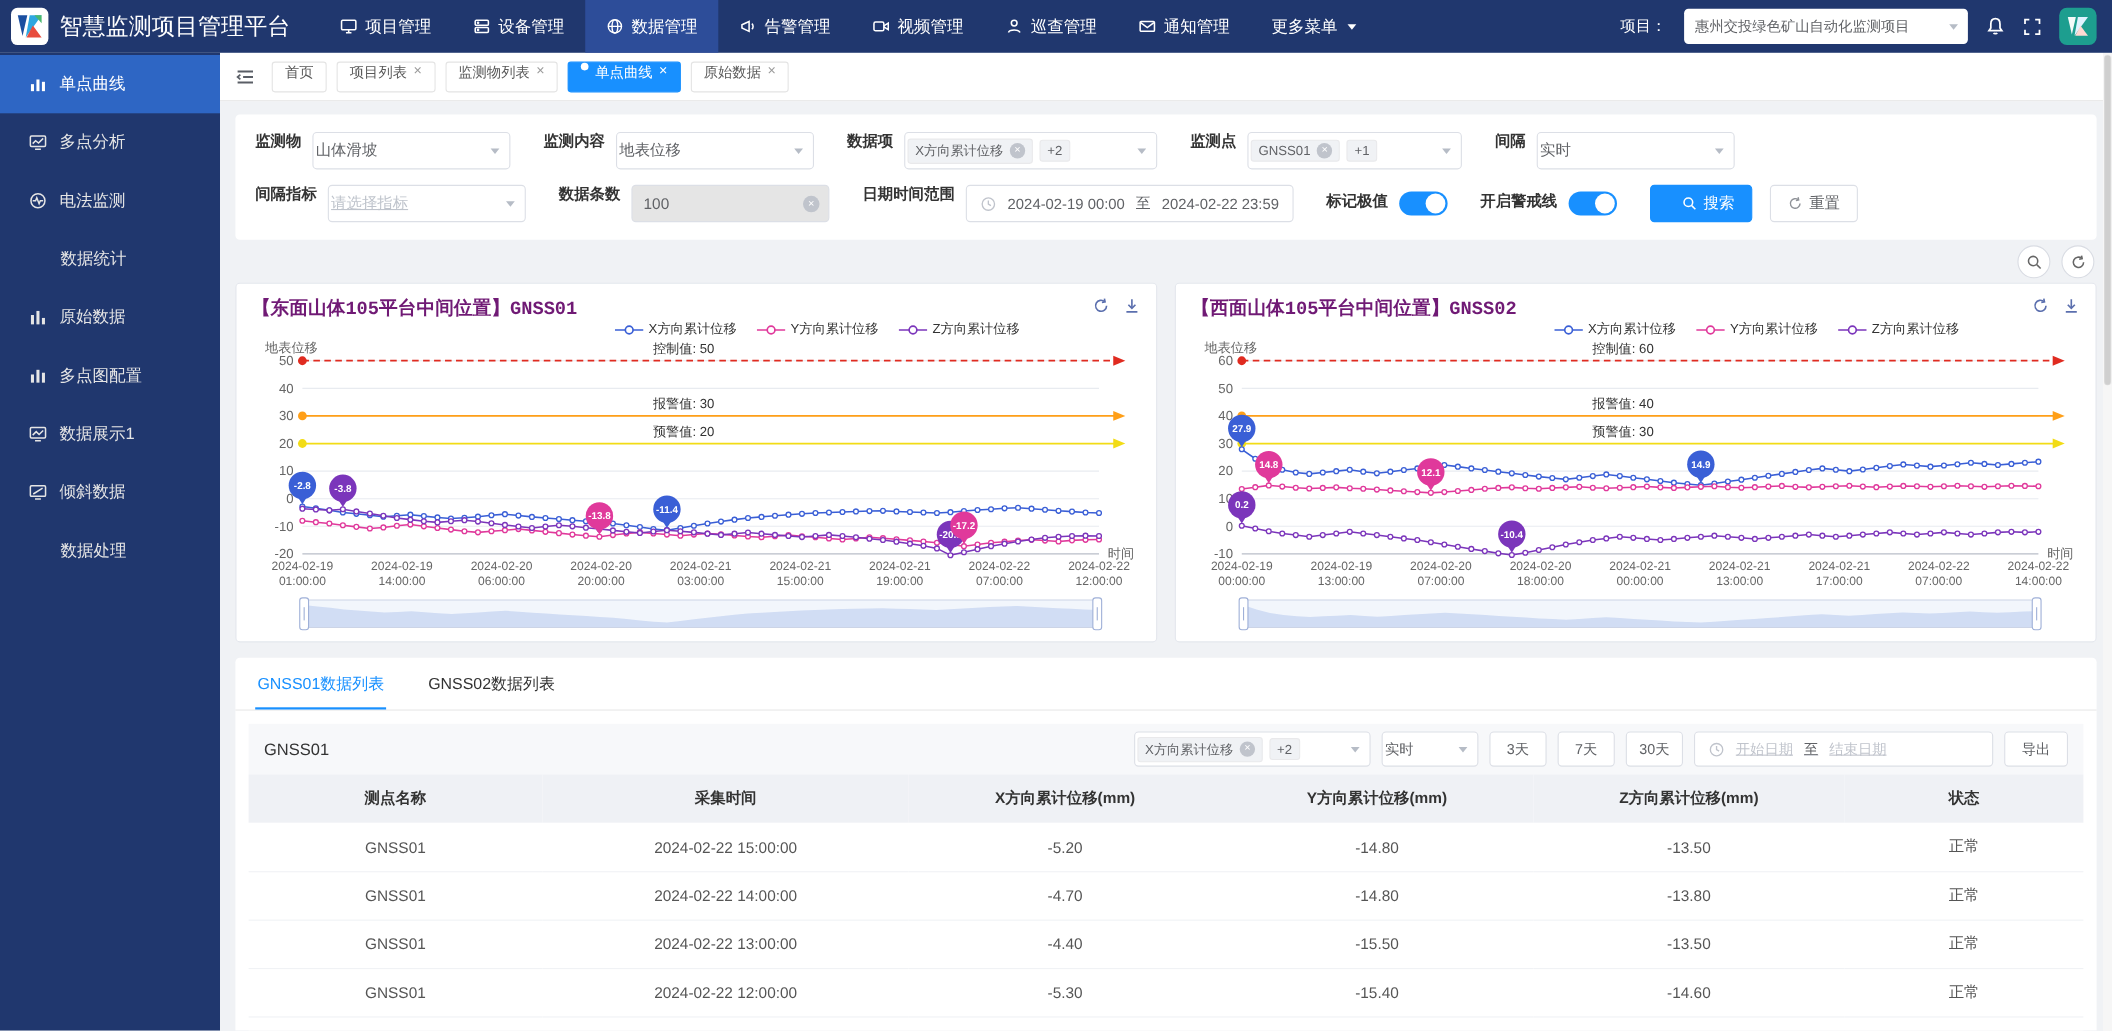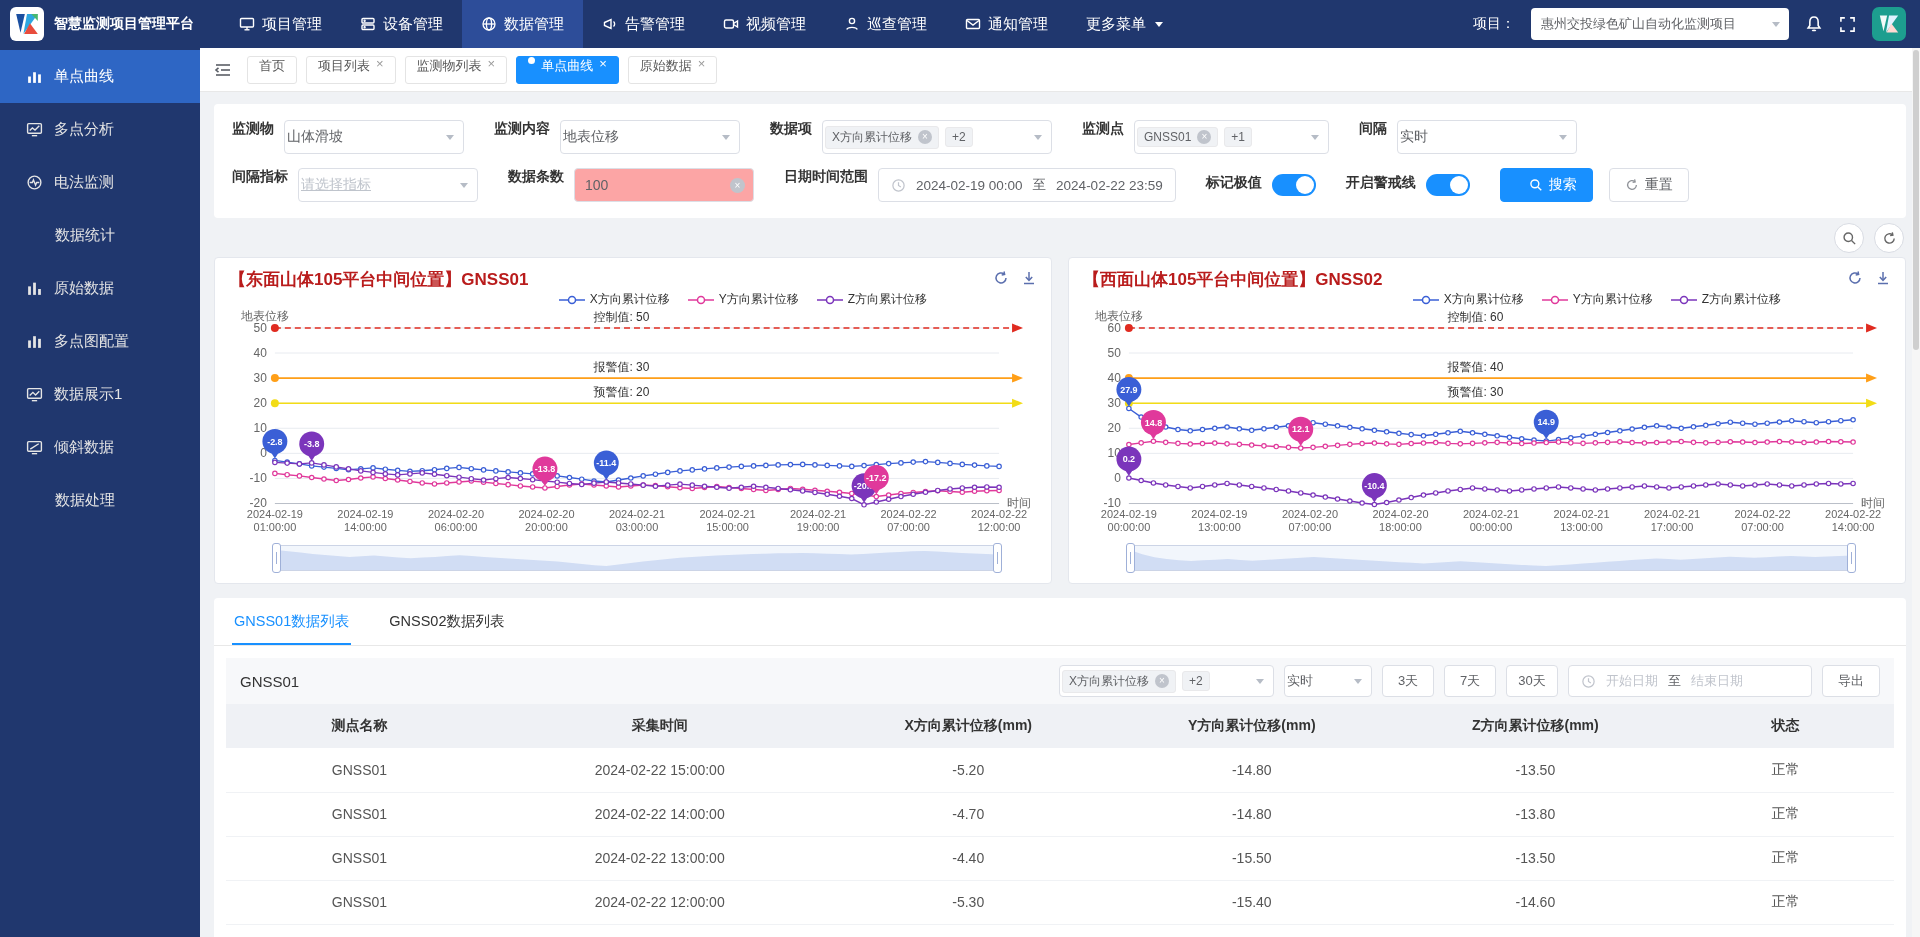--- a/index.html
+++ b/index.html
@@ -3,21 +3,21 @@
 <meta charset="utf-8">
 <style>
   * { box-sizing: border-box; margin:0; padding:0; }
   html,body { width:1920px; height:937px; overflow:hidden; }
   body { font-family:"Liberation Sans","DejaVu Sans",sans-serif; background:#f0f2f5; color:#333; }
   svg text { font-family:"Liberation Sans","DejaVu Sans",sans-serif; }
 
   
   .navbar { height:48px; background:#20376e; display:flex; align-items:center; color:#fff; padding:0 14px 0 10px; }
   .logo-box { width:34px; height:34px; background:#fff; border-radius:6px; display:flex; align-items:center; justify-content:center; margin-right:10px; flex:0 0 auto; }
-  .app-title { font-size:14px; font-weight:bold; white-space:nowrap; margin-right:26px; }
+  .app-title { font-size:21px; font-weight:normal; white-space:nowrap; margin-right:26px; }
   .nav-menu { display:flex; height:48px; }
   .nav-item { display:flex; align-items:center; gap:7px; padding:0 19px; font-size:15px; cursor:pointer; white-space:nowrap; }
   .nav-item.active { background:#2d4d99; }
   .nav-caret { width:0; height:0; border-left:4px solid transparent; border-right:4px solid transparent; border-top:5px solid #fff; margin-left:2px; }
   .nav-right { margin-left:auto; display:flex; align-items:center; gap:16px; }
   .project-label { font-size:14px; white-space:nowrap; }
   .project-select { width:258px; height:32px; background:#fff; border-radius:4px; color:#606266; font-size:13px; display:flex; align-items:center; padding:0 24px 0 10px; position:relative; white-space:nowrap; overflow:hidden; }
   .project-select .sel-caret { position:absolute; right:9px; }
   .sel-caret { width:0; height:0; border-left:4px solid transparent; border-right:4px solid transparent; border-top:5px solid #b6bcc6; }
   .nav-icon-btn { display:flex; align-items:center; justify-content:center; color:#fff; }
@@ -50,37 +50,37 @@
   .ffield { display:flex; align-items:flex-start; margin-right:30px; }
   .flabel { font-size:14px; font-weight:bold; color:#333; margin-right:10px; white-space:nowrap; }
   .select { position:relative; height:34px; border:1px solid #dcdfe6; border-radius:4px; background:#fff; display:flex; align-items:center; padding:0 26px 0 2px; font-size:14px; color:#606266; cursor:pointer; }
   .select .sel-caret { position:absolute; right:9px; }
   .select.placeholder { color:#bfc4cc;text-decoration:underline; }
   .w180 { width:180px; } .w230 { width:230px; } .w195 { width:195px; }
   .tag { background:#f0f2f5; border:1px solid #e9e9eb; border-radius:3px; padding:2px 6px; font-size:12px; color:#606266; display:flex; align-items:center; gap:6px; }
   .tag-x { width:14px; height:14px; border-radius:50%; background:#c0c4cc; color:#fff; font-size:10px; line-height:14px; text-align:center; cursor:pointer; }
   .tag-x::before { content:'×'; }
   .badge { background:#f0f2f5; border:1px solid #e9e9eb; border-radius:3px; padding:2px 6px; font-size:12px; color:#606266; margin-left:6px; }
-  .input-box { position:relative; height:34px; width:180px; border:1px solid #dcdfe6; border-radius:4px; background:#fca5a5; display:flex; align-items:center; padding:0 28px 0 10px; font-size:14px; color:#606266; }
+  .input-box { position:relative; height:34px; width:180px; border:1px solid #dcdfe6; border-radius:4px; background:#e5e5e5; display:flex; align-items:center; padding:0 28px 0 10px; font-size:14px; color:#606266; }
   .clear-circle { position:absolute; right:8px; width:15px; height:15px; border-radius:50%; background:#c0c4cc; color:#fff; font-size:10px; line-height:15px; text-align:center; cursor:pointer; }
   .clear-circle::before { content:'×'; }
   .date-box { height:34px; border:1px solid #dcdfe6; border-radius:4px; background:#fff; display:flex; align-items:center; gap:10px; padding:0 12px; font-size:13.5px; color:#606266; }
   .date-box .sep { color:#606266; }
   .toggle { width:44px; height:22px; border-radius:11px; background:#1890ff; position:relative; cursor:pointer; flex:0 0 auto; }
   .toggle::after { content:''; position:absolute; right:2px; top:2px; width:18px; height:18px; background:#fff; border-radius:50%; }
   .btn { height:34px; padding:0 15px; border-radius:4px; font-size:14px; display:flex; align-items:center; gap:6px; border:1px solid #dcdfe6; background:#fff; color:#606266; cursor:pointer; white-space:nowrap; }
   .btn.primary { background:#1890ff; border-color:#1890ff; color:#fff;padding-left:28px; }
 
   
   .charts-head { display:flex; justify-content:flex-end; gap:10px; padding:5px 2px 4px; }
   .icon-circle { width:30px; height:30px; border-radius:50%; border:1px solid #d9dce3; background:#fff; display:flex; align-items:center; justify-content:center; color:#666; cursor:pointer; }
   .charts-row { display:flex; gap:16px; }
   .chart-panel { flex:1; background:#fff; border:1px solid #e4e7ed; border-radius:4px; padding:10px 14px 12px; }
   .chart-title-row { display:flex; align-items:flex-start; }
-  .chart-title { font-size:17px; font-weight:bold; color:#b91c1c; }
+  .chart-title { font-size:17px; font-weight:bold; color:#701a75;font-family:Liberation Mono, monospace; }
   .chart-actions { margin-left:auto; display:flex; gap:12px; color:#5b6fae; padding-top:2px; }
   .chart-actions > span { cursor:pointer; display:flex; }
   .legend-row { display:flex; justify-content:flex-end; gap:18px; margin:0 110px 0 0; font-size:12px; color:#333; }
   .legend-item { display:flex; align-items:center; gap:5px; cursor:pointer; }
   .chart-svg { width:100%; }
   .brush { position:relative; margin:4px 38px 0 46px; height:26px; border:1px solid #ccd4e6; background:#f2f6fc; border-radius:4px; }
   .brush-wave { position:absolute; inset:0; overflow:hidden; border-radius:4px; }
   .brush-handle { position:absolute; top:-3px; width:9px; height:30px; background:#fff; border:1px solid #9fb0d8; border-radius:3px; cursor:ew-resize; }
   .brush-handle::after { content:''; position:absolute; left:3px; top:8px; height:12px; border-left:1px solid #9fb0d8; }
   .brush-handle.left { left:-4px; } .brush-handle.right { right:-4px; }
@@ -1054,21 +1054,21 @@
             <span class="badge">+2</span>
             <span class="sel-caret"></span>
           </div>
           <div class="select sm" style="width:88px;">
             <span>实时</span>
             <span class="sel-caret"></span>
           </div>
           <button class="btn sm range-btn">3天</button>
           <button class="btn sm range-btn">7天</button>
           <button class="btn sm range-btn">30天</button>
-          <div class="date-box sm" style="color:#c0c4cc; width:244px;">
+          <div class="date-box sm" style="color:#c0c4cc; width:272px;text-decoration:underline;">
             <svg width="15" height="15" viewBox="0 0 16 16" fill="none" stroke="#c0c4cc" stroke-width="1.3">
                 <circle cx="8" cy="8" r="6"></circle>
                 <polyline points="8,4.5 8,8 10.5,9.5"></polyline>
               </svg>
             <span>开始日期</span>
             <span class="sep" style="color:#606266;">至</span>
             <span>结束日期</span>
           </div>
           <button class="btn sm">导出</button>
         </div>

